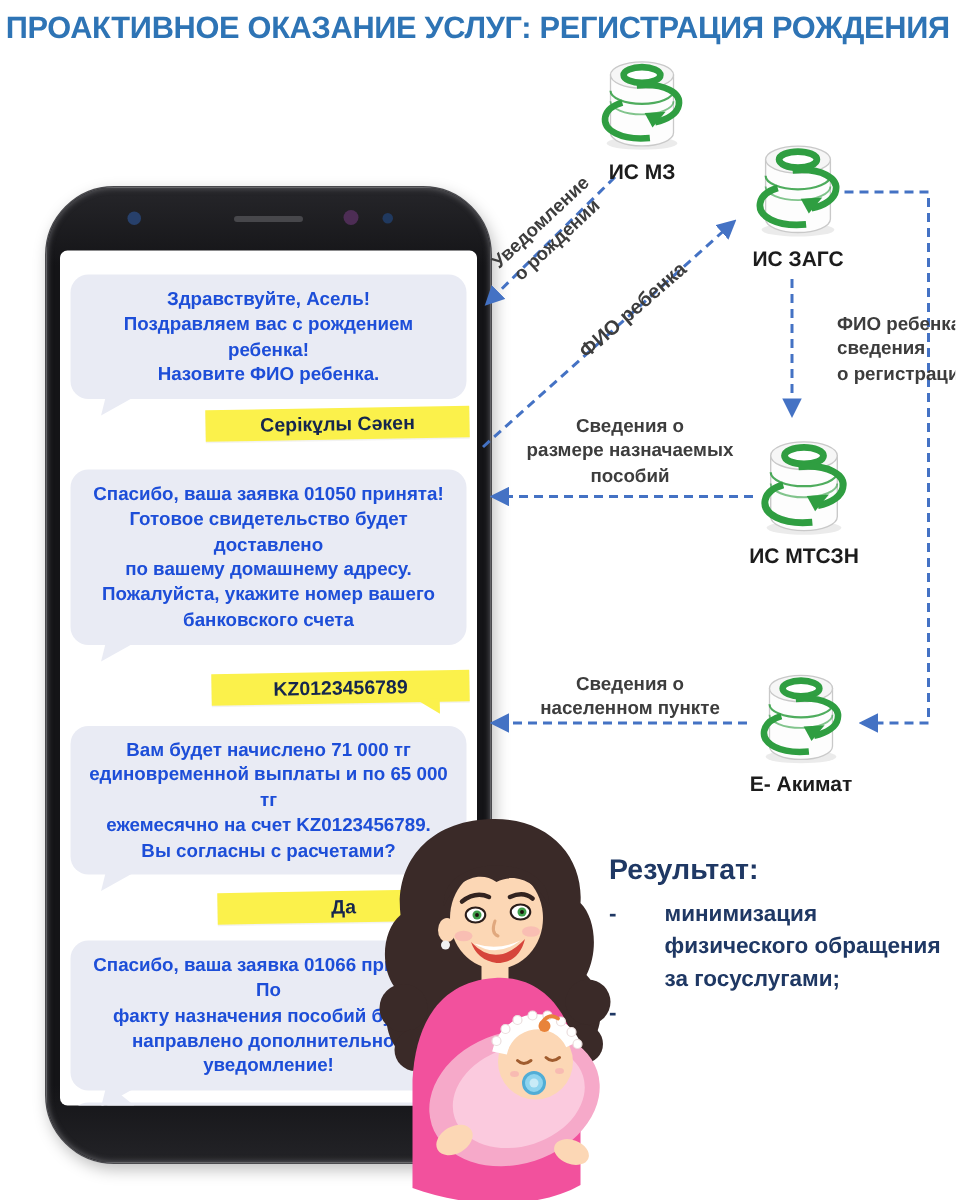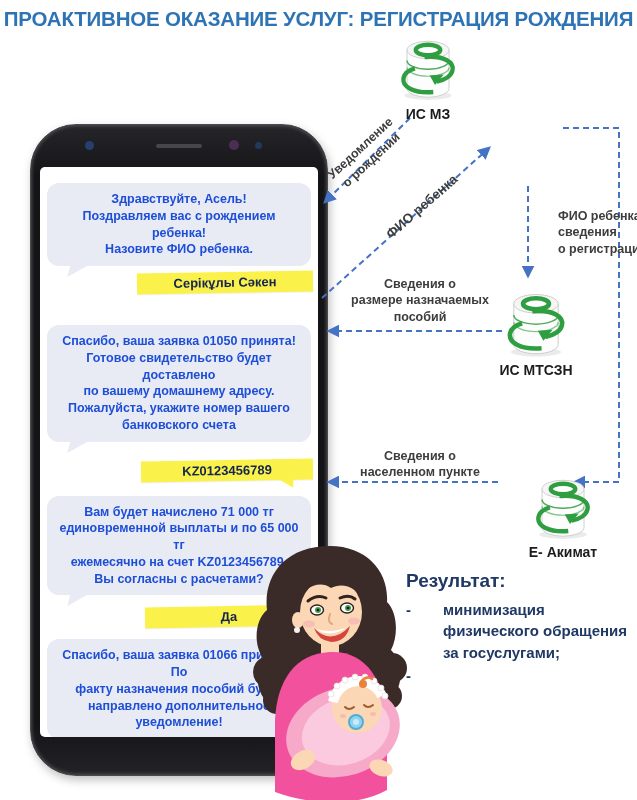--- a/index.html
+++ b/index.html
@@ -33,32 +33,32 @@
   .bubble.tail-bl::after{content:"";position:absolute;left:22px;bottom:-11px;width:0;height:0;
           border-top:13px solid #E9EBF4;border-right:20px solid transparent;transform:skewX(-14deg);}
   .bubble.tail-tl::before{content:"";position:absolute;left:26px;top:-10px;width:0;height:0;
           border-bottom:12px solid #E9EBF4;border-right:18px solid transparent;transform:skewX(-14deg);}
   .hl{position:relative;background:#FBF14B;color:#15264D;font-weight:700;font-size:13px;
       text-align:center;padding:3px 8px;align-self:flex-end;transform:rotate(-1deg);
       box-shadow:0 1px 0 rgba(0,0,0,.05);}
   .hl.tail-br::after{content:"";position:absolute;right:20px;bottom:-8px;width:0;height:0;
       border-top:10px solid #FBF14B;border-left:16px solid transparent;}
   .m-b1{margin-top:2px;}  .m-y1{margin-top:6px;width:160px;}
-  .m-b2{margin-top:32px;} .m-y2{margin-top:18px;width:156px;}
+  .m-b2{margin-top:20px;} .m-y2{margin-top:18px;width:156px;}
   .m-b3{margin-top:15px;} .m-y3{margin-top:11px;width:152px;}
   .m-b4{margin-top:12px;} .m-b5{margin-top:8px;}
 
   
   .db{position:absolute;text-align:center;}
   .db svg{display:block;margin:0 auto;}
   .db-label{display:block;margin-top:-2px;font-size:14px;font-weight:700;color:#1c1c1c;}
   .db-mz{left:390px;top:34px;width:76px;}
   .db-zags{left:492px;top:90px;width:80px;}
   .db-mtszn{left:494px;top:288px;width:84px;}
-  .db-akimat{left:492px;top:474px;width:84px;margin-left:29px;}
+  .db-akimat{left:492px;top:444px;width:84px;}
 
   
   .flow-label{position:absolute;font-size:12.5px;line-height:1.3;color:#3d3d3d;
               white-space:pre-line;font-weight:600;}
   .fl-notify{left:296px;top:138px;width:140px;text-align:center;
              transform:rotate(-43deg);}
   .fl-fio{left:352px;top:198px;width:140px;text-align:center;font-size:13.5px;
           transform:rotate(-41deg);}
   .fl-fio-reg{left:558px;top:208px;width:90px;text-align:left;font-weight:600;}
   .fl-benefits{left:338px;top:276px;width:164px;text-align:center;}
@@ -150,20 +150,34 @@
       <ellipse cx="40" cy="16" rx="14" ry="6" fill="#fff" stroke="#2F9E41" stroke-width="5"></ellipse>
       <path d="M16 28 a24 10 0 0 0 48 0" stroke="#2F9E41" stroke-width="1.6" fill="none" opacity="0.85"></path>
       <path d="M16 36 a24 10 0 0 0 48 0" stroke="#2F9E41" stroke-width="1.4" fill="none" opacity="0.6"></path>
       <path d="M36 24 C 58 22 70 30 68 39 C 67 45 60 50 50 52" stroke="#2F9E41" stroke-width="5" fill="none"></path>
       <path d="M58 44 L48 56 L42 45 z" fill="#2F9E41"></path>
       <path d="M46 64 C 24 66 10 58 12 48 C 13 43 18 39 25 37" stroke="#2F9E41" stroke-width="5" fill="none"></path>
     </svg>
     <span class="db-label">ИС МЗ</span>
   </div>
 
+  <div class="db db-zags">
+    <svg width="72" height="76" viewBox="0 0 80 80">
+      <ellipse cx="40" cy="68" rx="27" ry="5" fill="#000" opacity="0.08"></ellipse>
+      <path d="M16 16 v44 a24 10 0 0 0 48 0 v-44 z" fill="#fdfdfd" stroke="#c9c9c9" stroke-width="1"></path>
+      <ellipse cx="40" cy="16" rx="24" ry="10" fill="#f6f6f6" stroke="#c9c9c9" stroke-width="1"></ellipse>
+      <ellipse cx="40" cy="16" rx="14" ry="6" fill="#fff" stroke="#2F9E41" stroke-width="5"></ellipse>
+      <path d="M16 28 a24 10 0 0 0 48 0" stroke="#2F9E41" stroke-width="1.6" fill="none" opacity="0.85"></path>
+      <path d="M16 36 a24 10 0 0 0 48 0" stroke="#2F9E41" stroke-width="1.4" fill="none" opacity="0.6"></path>
+      <path d="M36 24 C 58 22 70 30 68 39 C 67 45 60 50 50 52" stroke="#2F9E41" stroke-width="5" fill="none"></path>
+      <path d="M58 44 L48 56 L42 45 z" fill="#2F9E41"></path>
+      <path d="M46 64 C 24 66 10 58 12 48 C 13 43 18 39 25 37" stroke="#2F9E41" stroke-width="5" fill="none"></path>
+    </svg>
+    <span class="db-label">ИС ЗАГС</span>
+  </div>
 
   <div class="db db-mtszn">
     <svg width="74" height="76" viewBox="0 0 80 80">
       <ellipse cx="40" cy="68" rx="27" ry="5" fill="#000" opacity="0.08"></ellipse>
       <path d="M16 16 v44 a24 10 0 0 0 48 0 v-44 z" fill="#fdfdfd" stroke="#c9c9c9" stroke-width="1"></path>
       <ellipse cx="40" cy="16" rx="24" ry="10" fill="#f6f6f6" stroke="#c9c9c9" stroke-width="1"></ellipse>
       <ellipse cx="40" cy="16" rx="14" ry="6" fill="#fff" stroke="#2F9E41" stroke-width="5"></ellipse>
       <path d="M16 28 a24 10 0 0 0 48 0" stroke="#2F9E41" stroke-width="1.6" fill="none" opacity="0.85"></path>
       <path d="M16 36 a24 10 0 0 0 48 0" stroke="#2F9E41" stroke-width="1.4" fill="none" opacity="0.6"></path>
       <path d="M36 24 C 58 22 70 30 68 39 C 67 45 60 50 50 52" stroke="#2F9E41" stroke-width="5" fill="none"></path>

